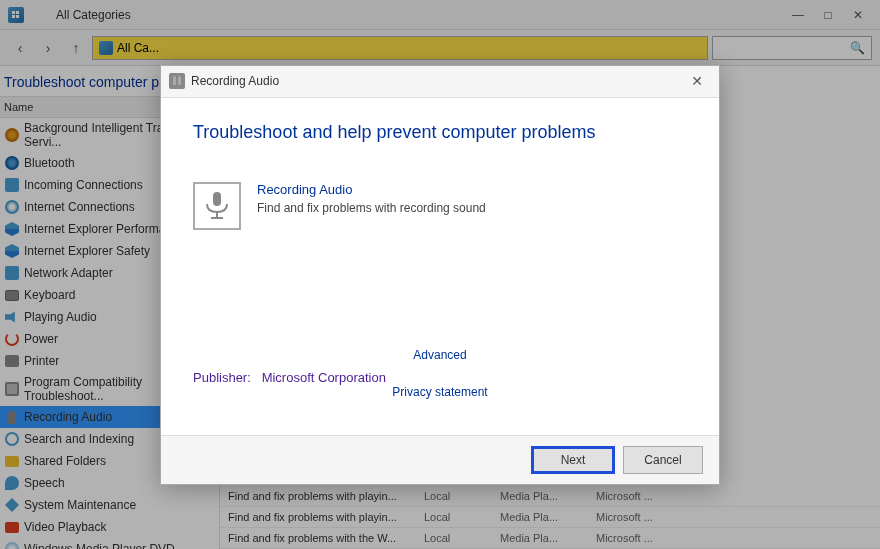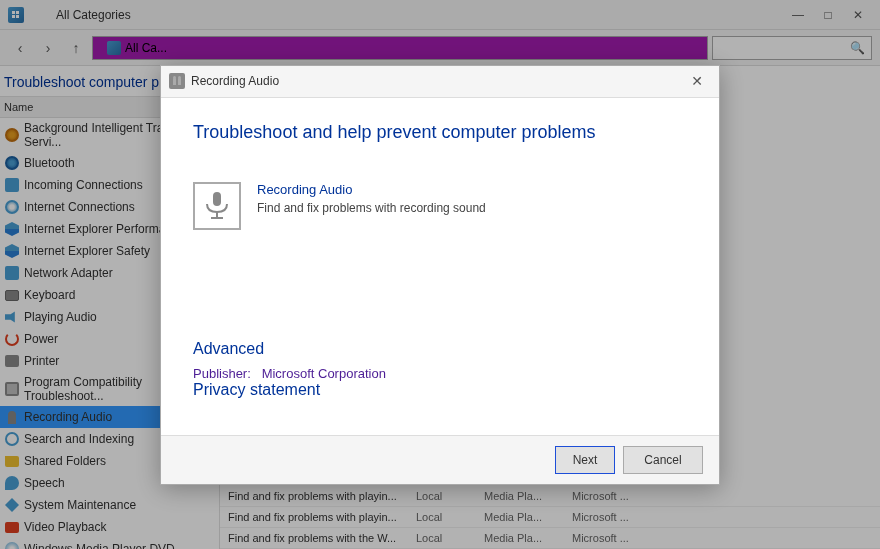--- a/index.html
+++ b/index.html
@@ -87,22 +87,22 @@
       display: flex;
       align-items: center;
       justify-content: center;
       color: #555;
       font-size: 14px;
     }
     .address-field {
       flex: 1;
       height: 24px;
       border: 1px solid #aaa;
-      background: #a21caf;
-      padding: 0 14px;
+      background: #fde047;
+      padding: 0 6px;
       font-size: 12px;
       display: flex;
       align-items: center;
       gap: 4px;
     }
     .address-icon {
       width: 14px;
       height: 14px;
       background: linear-gradient(135deg, #4a9fd4, #2a6fa8);
       border-radius: 2px;
@@ -268,21 +268,21 @@
       background: #fff;
       position: relative;
     }
     .table-row {
       display: flex;
       align-items: flex-start;
       padding: 4px 8px;
       border-bottom: 1px solid #f0f0f0;
       font-size: 11px;
       color: #333;
-      gap: 8px;
+      gap: 16px;
     }
     .col-name { width: 180px; flex-shrink: 0; overflow: hidden; text-overflow: ellipsis; white-space: nowrap; }
     .col-local { width: 60px; flex-shrink: 0; color: #666; }
     .col-category { width: 80px; flex-shrink: 0; overflow: hidden; text-overflow: ellipsis; white-space: nowrap; color: #666; }
     .col-publisher { width: 80px; flex-shrink: 0; overflow: hidden; text-overflow: ellipsis; white-space: nowrap; color: #666; }
 
     
     .modal-overlay {
       position: fixed;
       top: 0; left: 0;
@@ -367,44 +367,45 @@
     .modal-item-text p {
       font-size: 12px;
       color: #444;
     }
     .modal-spacer { flex: 1; }
     .modal-footer-links {
       margin-bottom: 8px;
     }
     .modal-link {
       color: #003399;
-      font-size: 16px;
+      font-size: 12px;
       text-decoration: none;
       display: block;
       margin-bottom: 4px;
       cursor: pointer;
+      text-align: center;
     }
     .modal-publisher {
       font-size: 13px;
       color: #4c1d95;
       margin-bottom: 12px;
     }
     .modal-buttons {
       border-top: 1px solid #ddd;
       padding: 10px 16px;
       display: flex;
       justify-content: flex-end;
       gap: 8px;
       background: #f5f5f5;
     }
     .btn-next {
-      width: 60px;
+      width: 84px;
       height: 28px;
       background: #e1e1e1;
-      border: 1px solid #1d4ed8;
+      border: 3px solid #1d4ed8;
       cursor: pointer;
       font-size: 12px;
       color: #333;
     }
     .btn-cancel {
       width: 80px;
       height: 28px;
       background: #e1e1e1;
       border: 1px solid #aaa;
       cursor: pointer;

